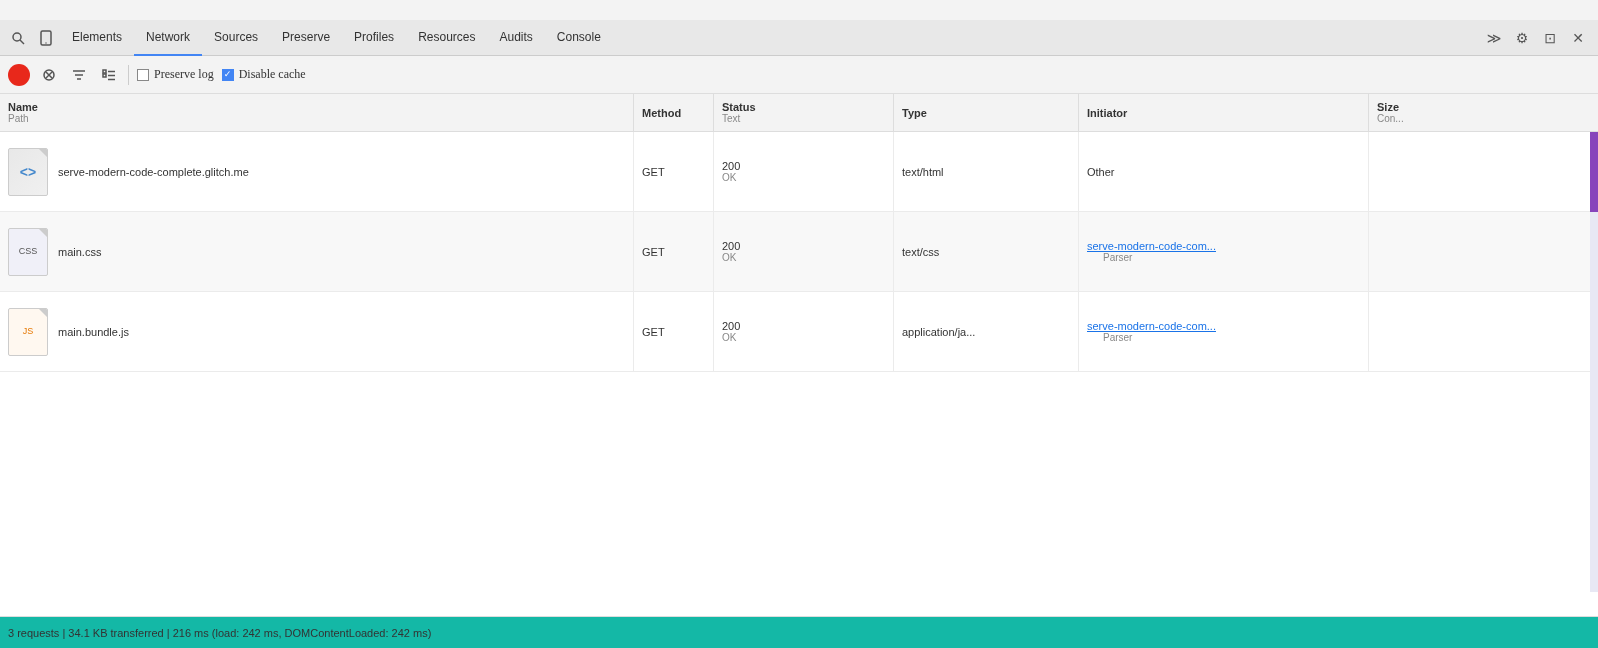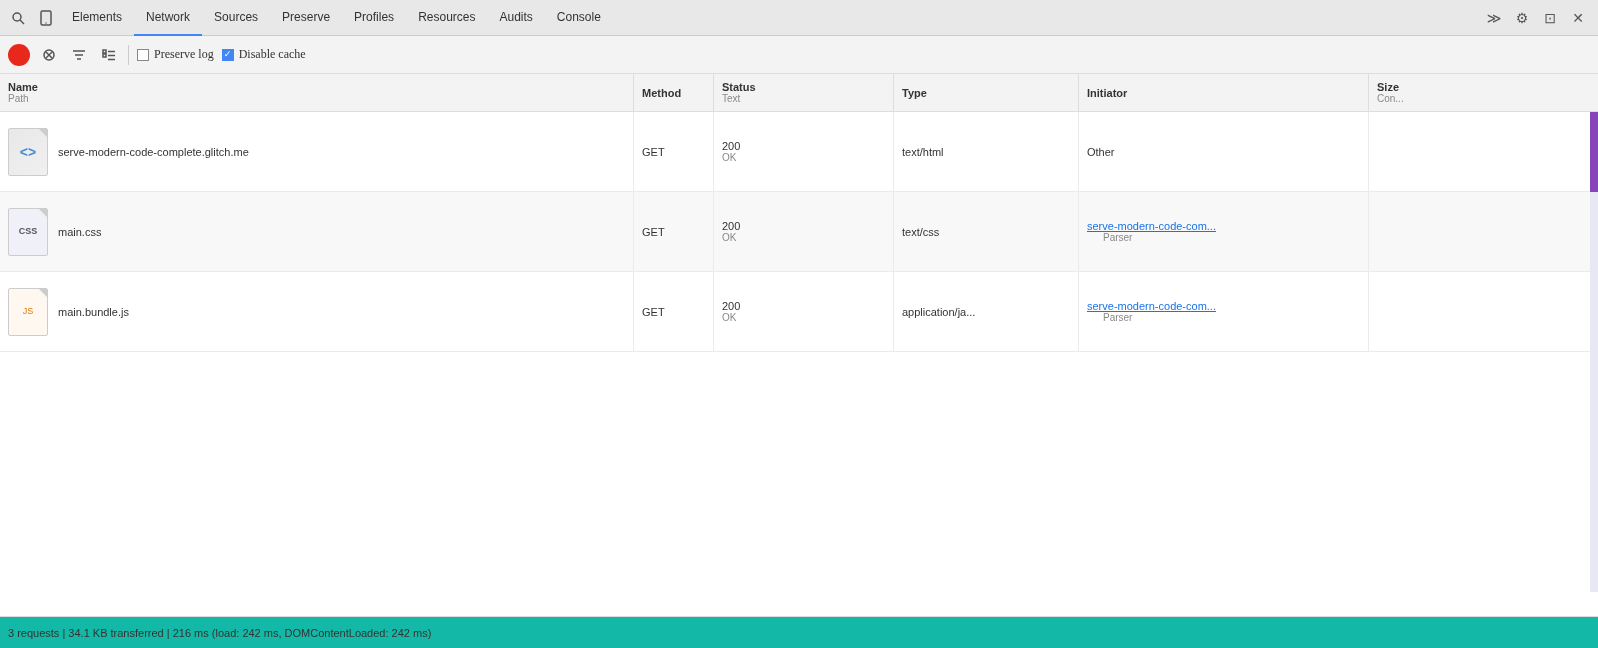--- a/index.html
+++ b/index.html
@@ -17,20 +17,21 @@
 
     
     .top-nav {
       display: flex;
       align-items: center;
       background: #e8e8e8;
       border-bottom: 1px solid #ccc;
       height: 36px;
       padding: 0 4px;
       flex-shrink: 0;
+      margin-top: 20px;
     }
     .top-nav-icon {
       width: 28px;
       height: 28px;
       display: flex;
       align-items: center;
       justify-content: center;
       cursor: pointer;
       color: #555;
       font-size: 14px;
@@ -412,21 +413,21 @@
       <div class="td td-initiator">
         <span>Other</span>
       </div>
       <div class="td td-size"></div>
     </div>
 
     <div class="table-row even">
       <div class="td td-name">
         <div class="file-icon file-icon-css">
           <div class="file-icon-corner"></div>
-          <span style="color:#555; font-size:9px; font-weight:bold; line-height:1.2; text-align:center;">CSS</span>
+          <span style="color:#555; font-size:9px; font-weight:normal; line-height:1.2; text-align:center;">CSS</span>
         </div>
         <span class="name-cell-text">main.css</span>
       </div>
       <div class="td td-method">
         <span>GET</span>
       </div>
       <div class="td td-status">
         <span class="status-code">200</span>
         <span class="status-ok">OK</span>
       </div>

